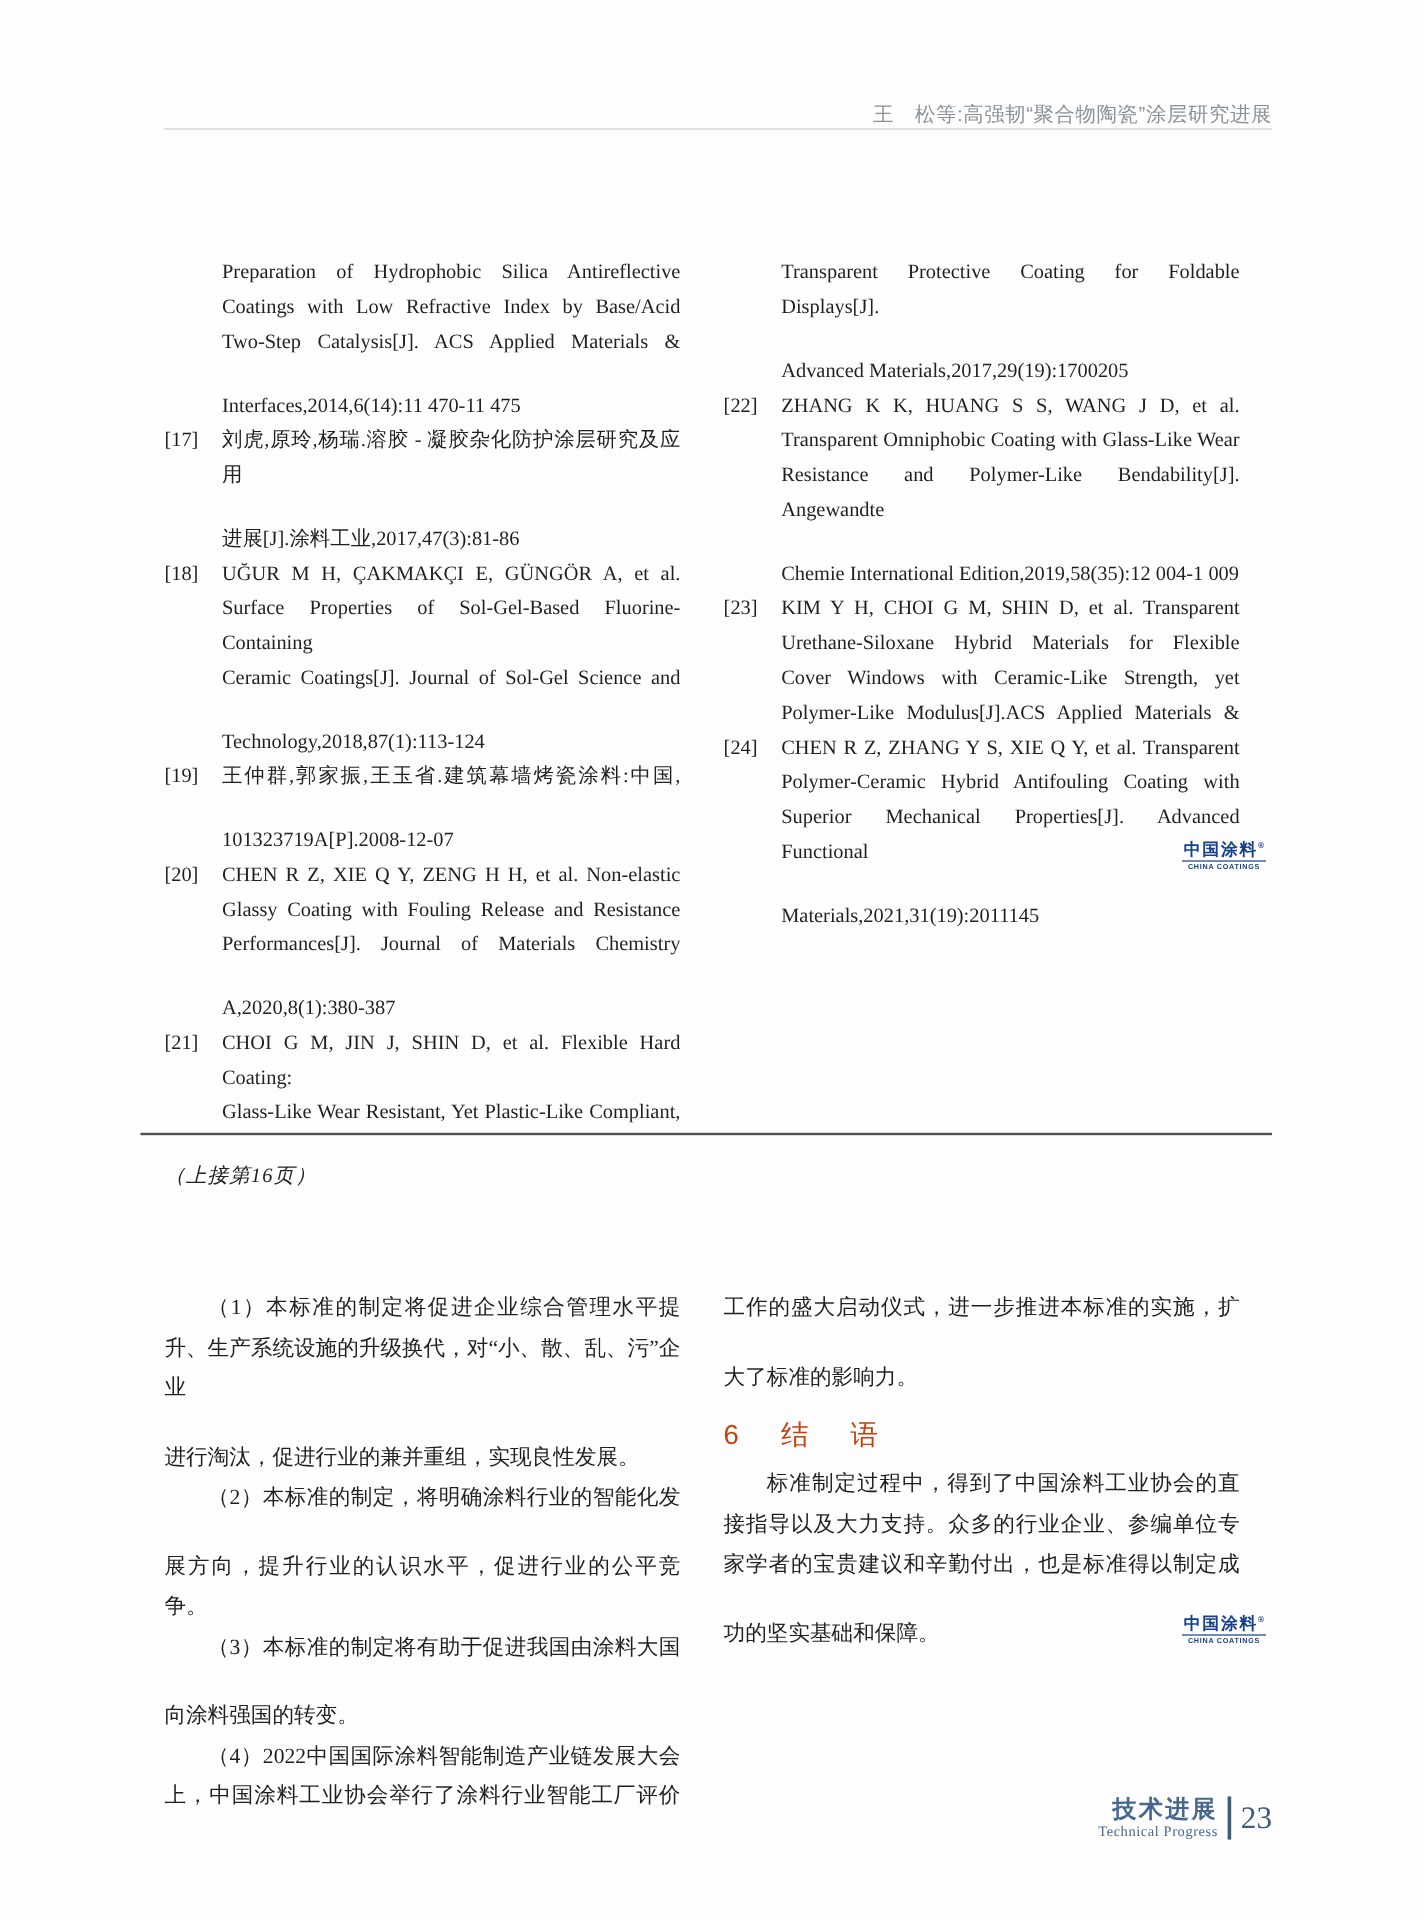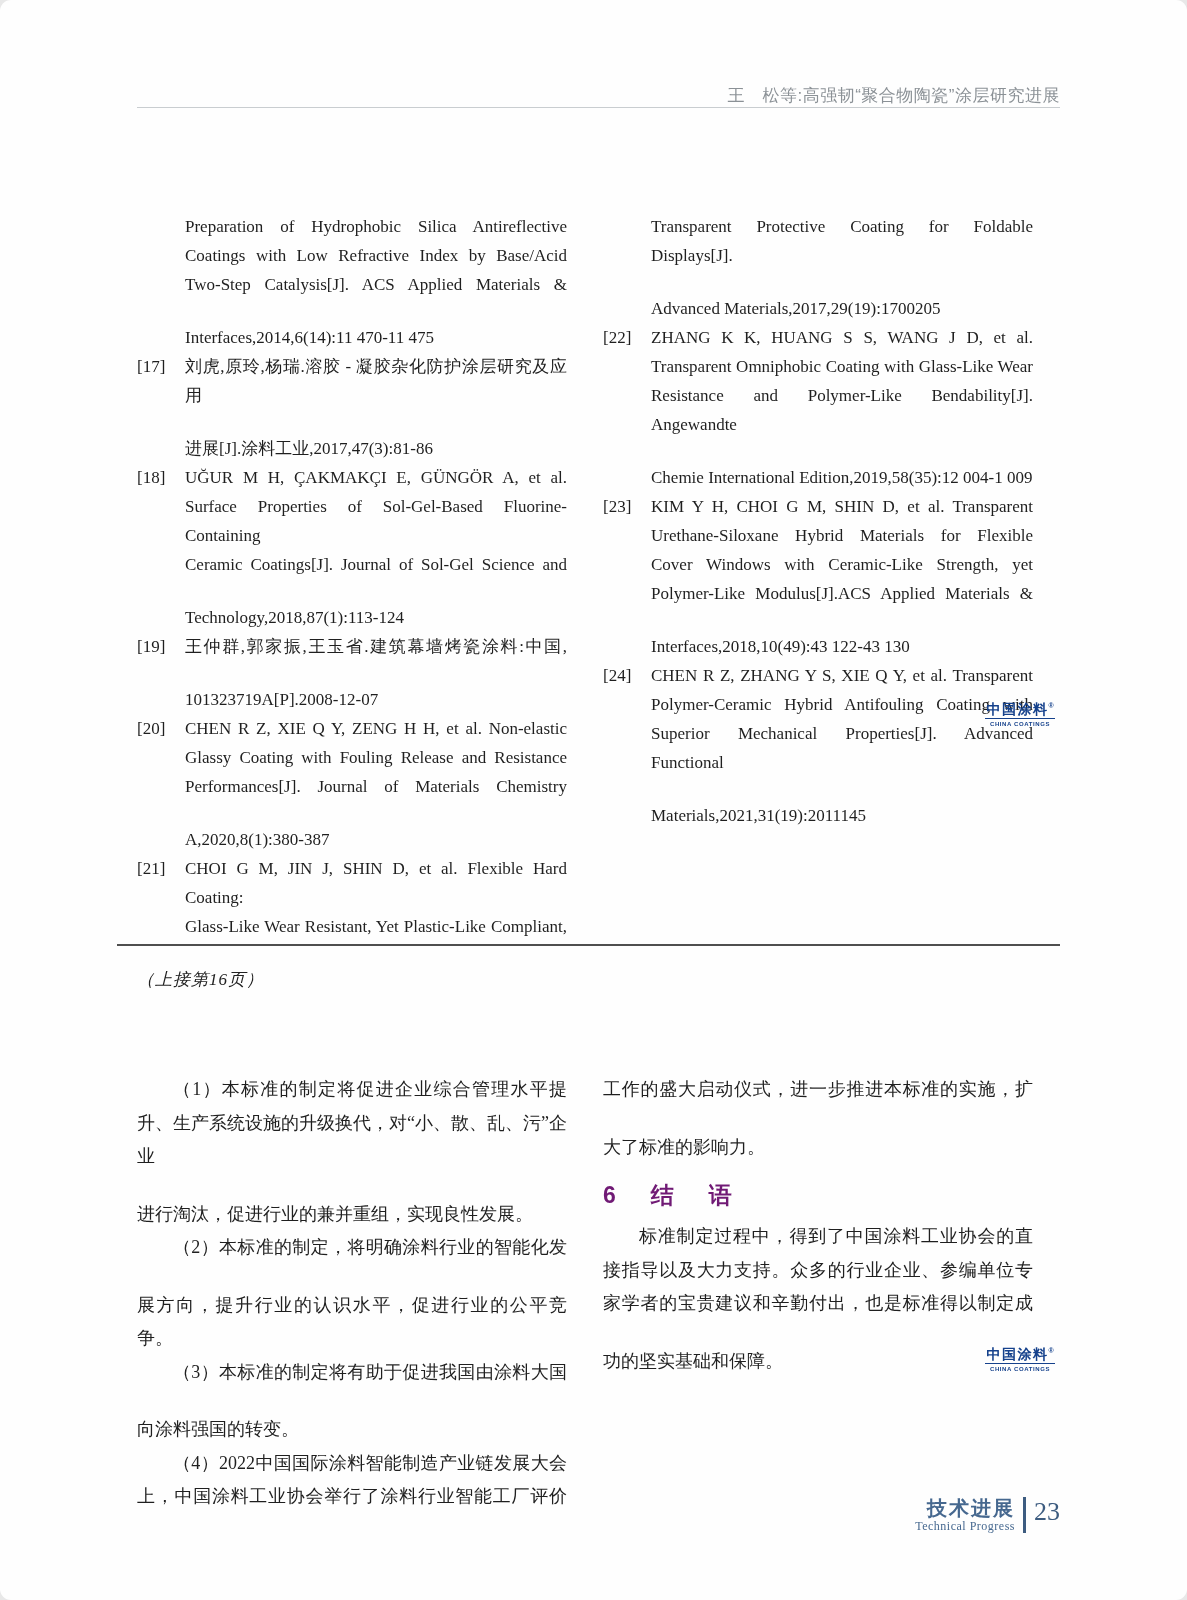--- a/index.html
+++ b/index.html
@@ -4,21 +4,20 @@
 <style>
   html,body{margin:0;padding:0;background:#e8e8e8;}
   .page{
     position:relative;
     width:1187px;height:1600px;
     margin:0 auto;
     background:#fefefe;
     overflow:hidden;
     font-family:"Liberation Serif","DejaVu Serif",serif;
     color:#1f1f1f;
-    border-radius:11px;
   }
   
   .running-title{
     position:absolute;top:84px;left:137px;width:923px;
     text-align:right;font-size:17px;color:#8b9196;
     font-family:"Liberation Sans","DejaVu Sans",sans-serif;
     letter-spacing:0.5px;
   }
   .header-rule{
     position:absolute;top:107px;left:137px;width:923px;height:1px;
@@ -57,28 +56,28 @@
     letter-spacing:1px;
   }
   
   .bodycol{
     position:absolute;top:1073px;width:430px;
     font-size:18px;line-height:33.5px;
   }
   #body-left{left:137px;}
   #body-right{left:603px;}
   .section-heading{
-    color:#701a75;font-weight:bold;font-size:23px;
+    color:#c2410c;font-weight:normal;font-size:23px;
     font-family:"Liberation Sans","DejaVu Sans",sans-serif;
     margin:16px 0 10px 0;letter-spacing:6px;line-height:30px;
   }
   
   .footer{
     position:absolute;top:1497px;right:127px;
-    display:flex;gap:8px;
+    display:flex;align-items:center;gap:8px;
     color:#46688f;
     margin-left:38px;
   }
   .footer-cn{
     font-size:20px;font-weight:bold;letter-spacing:2px;text-align:right;
     font-family:"Liberation Sans","DejaVu Sans",sans-serif;line-height:22px;
   }
   .footer-en{
     font-size:12px;font-weight:normal;letter-spacing:0.5px;
     font-family:"Liberation Serif","DejaVu Serif",serif;line-height:14px;
@@ -144,21 +143,20 @@
         <div class="jline">Transparent Omniphobic Coating with Glass-Like Wear</div>
         <div class="jline">Resistance and Polymer-Like Bendability[J]. Angewandte</div>
         <div class="jline endline">Chemie International Edition,2019,58(35):12 004-1 009</div>
       </div>
       <div class="ref">
         <span class="ref-label">[23]</span>
         <div class="jline">KIM Y H, CHOI G M, SHIN D, et al. Transparent</div>
         <div class="jline">Urethane-Siloxane Hybrid Materials for Flexible</div>
         <div class="jline">Cover Windows with Ceramic-Like Strength, yet</div>
         <div class="jline">Polymer-Like Modulus[J].ACS Applied Materials &amp;</div>
-        <div class="jline endline">Interfaces,2018,10(49):43 122-43 130</div>
       </div>
       <div class="ref">
         <span class="ref-label">[24]</span>
         <div class="jline">CHEN R Z, ZHANG Y S, XIE Q Y, et al. Transparent</div>
         <div class="jline">Polymer-Ceramic Hybrid Antifouling Coating with</div>
         <div class="jline">Superior Mechanical Properties[J]. Advanced Functional</div>
         <div class="jline endline">Materials,2021,31(19):2011145</div>
       </div>
     </div>
 

